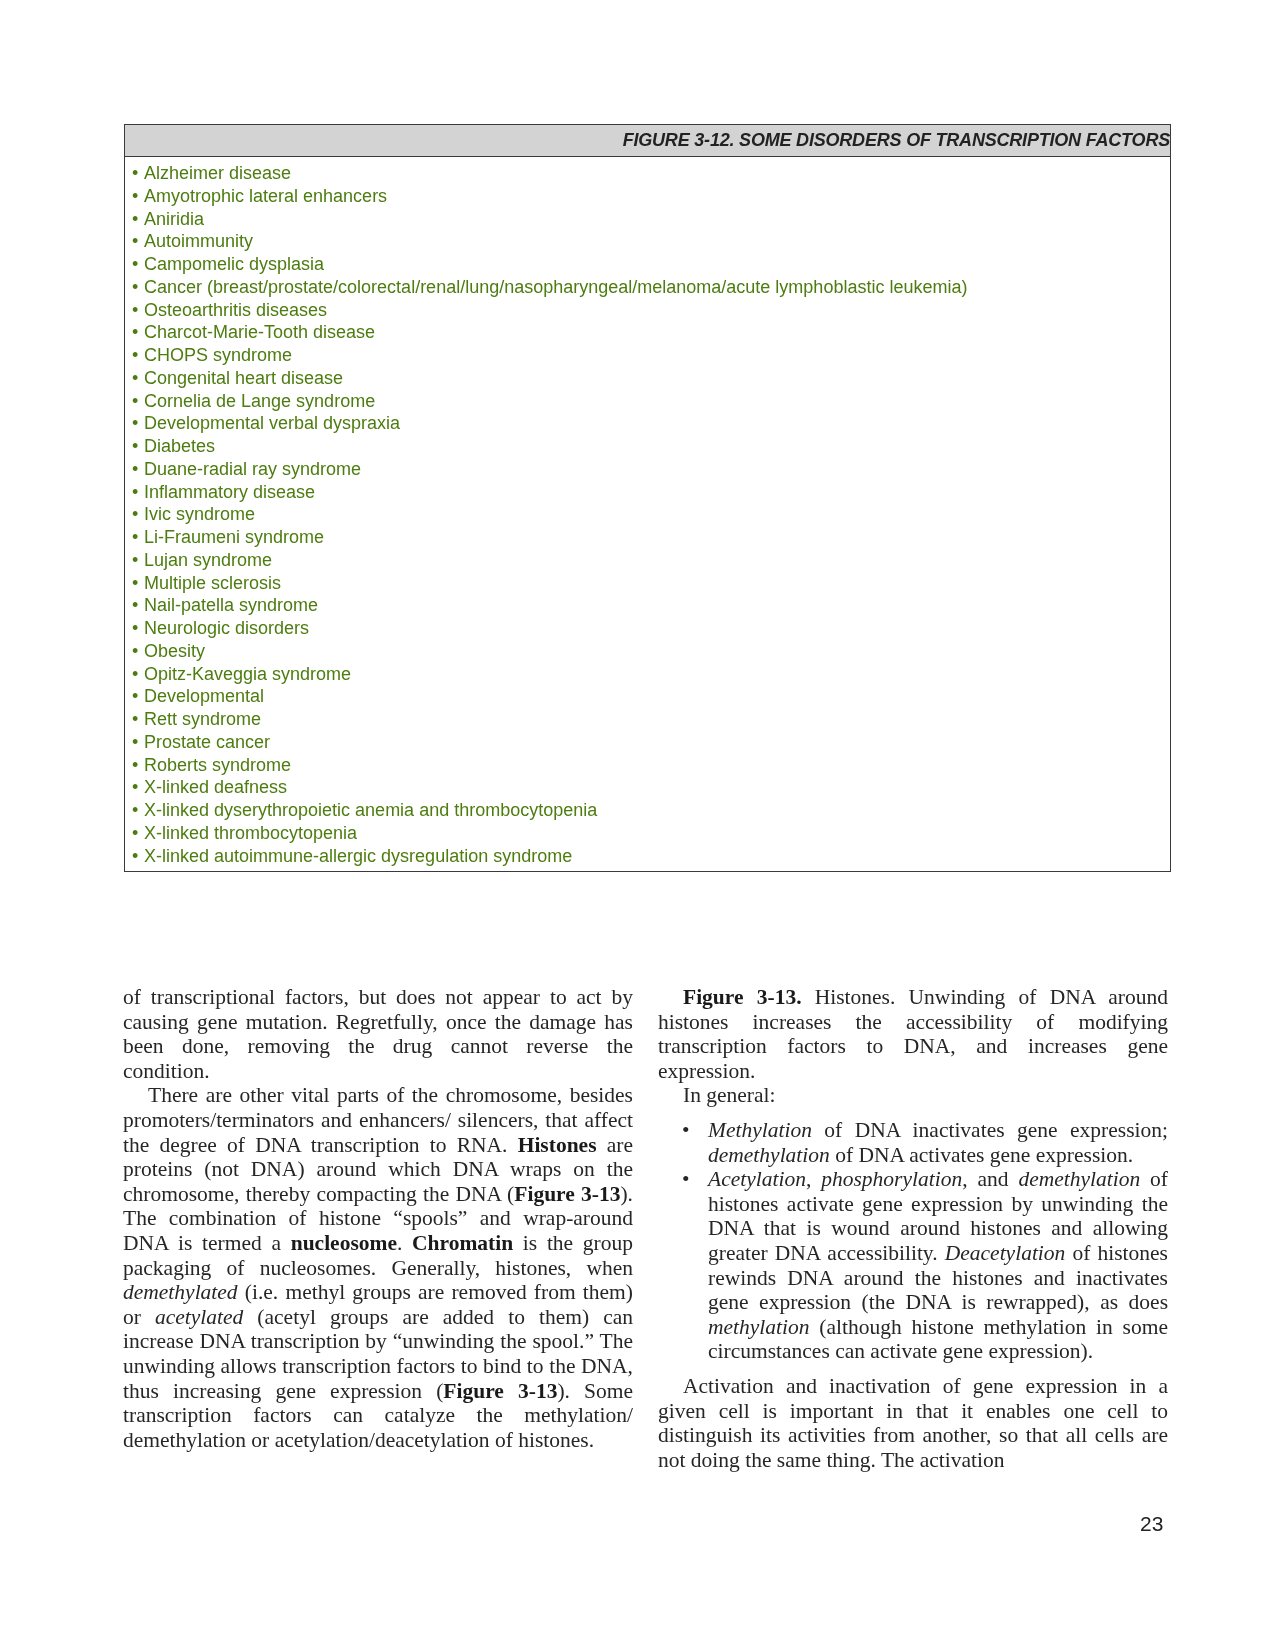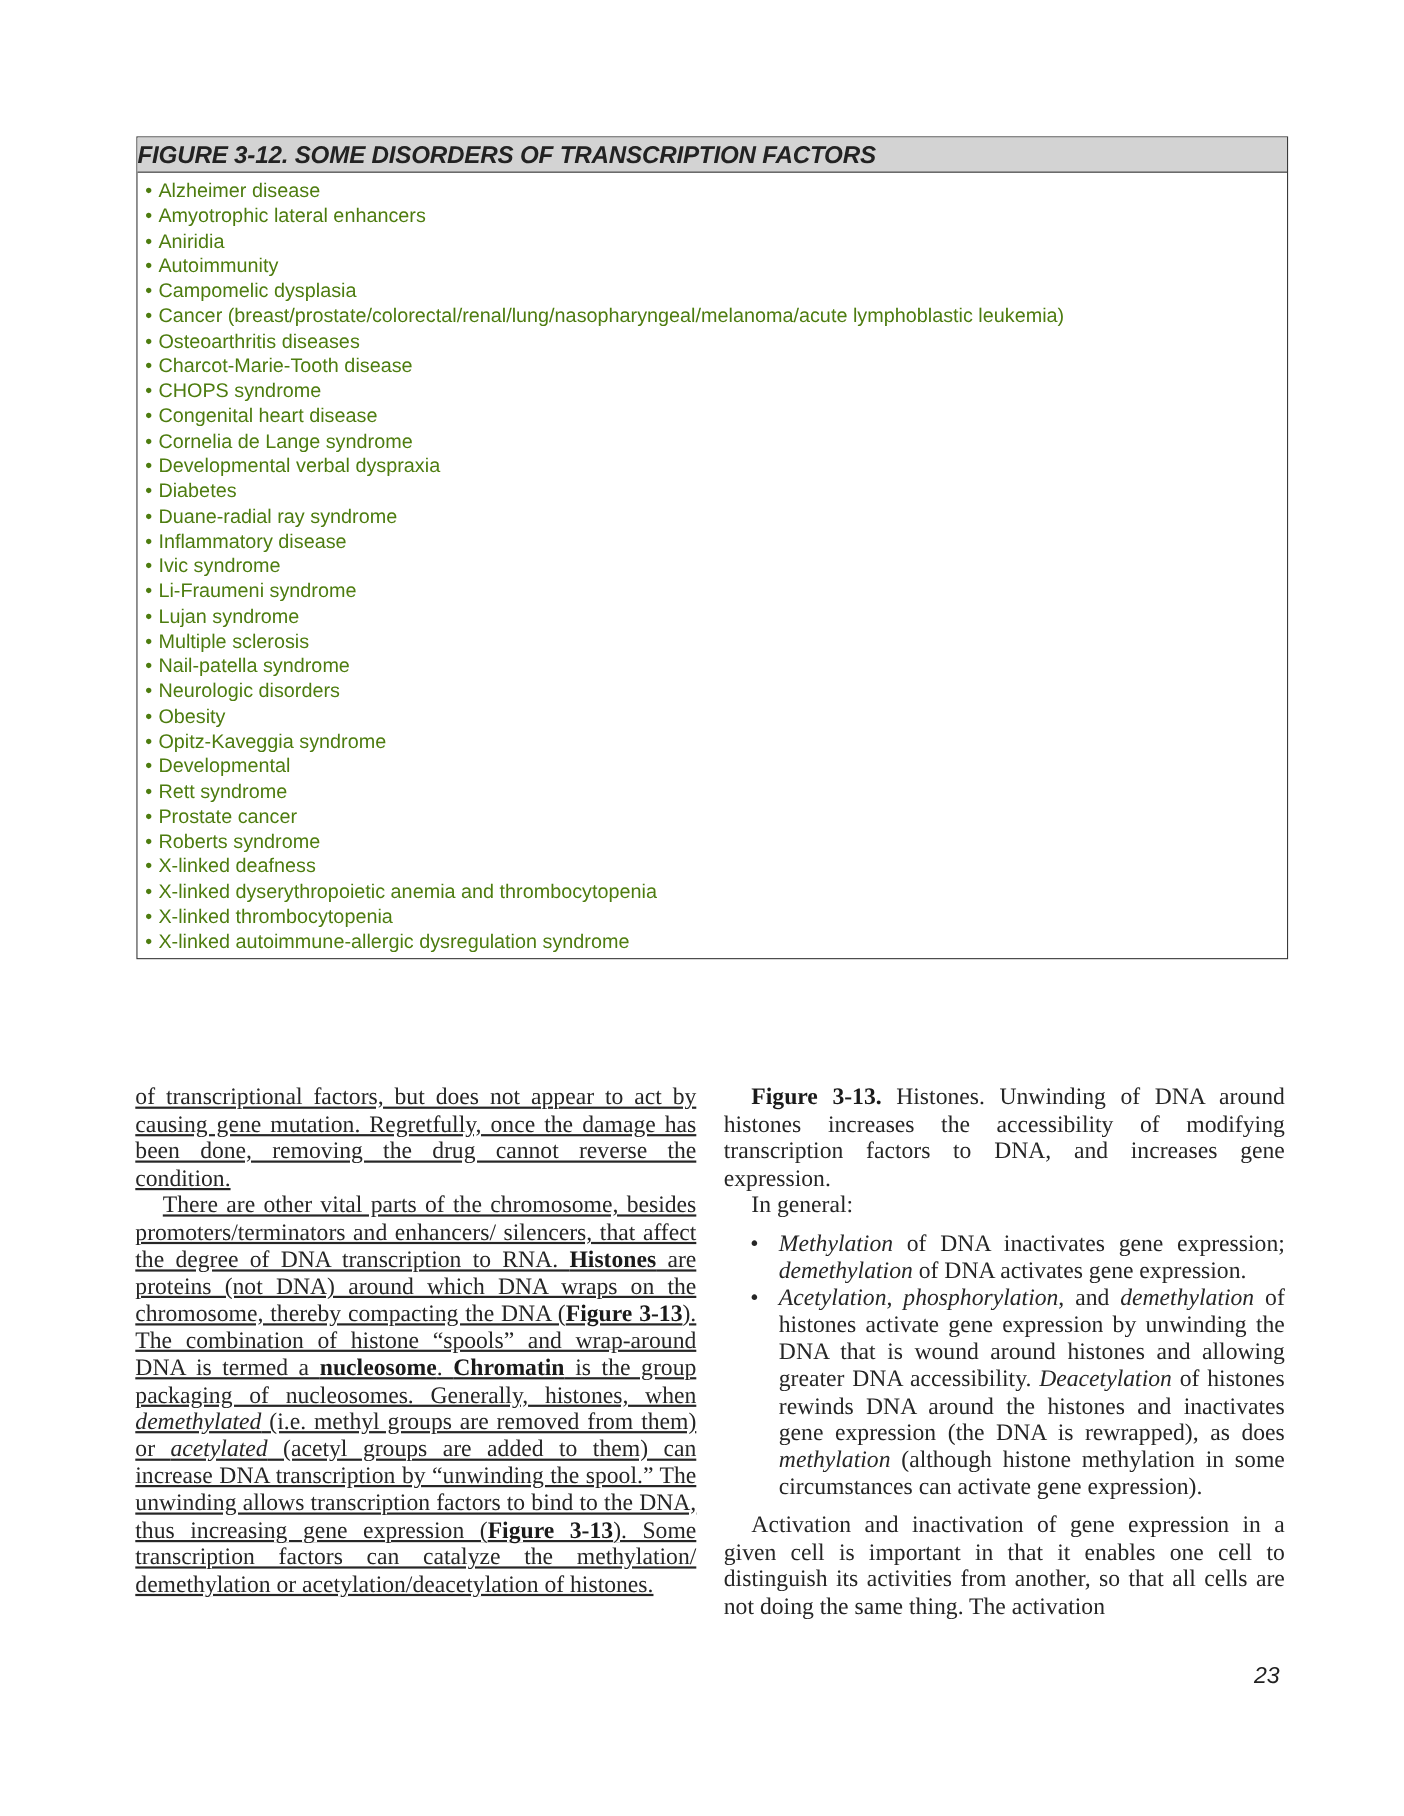--- a/index.html
+++ b/index.html
@@ -5,47 +5,47 @@
   html, body { margin: 0; padding: 0; background: #ffffff; }
   body { width: 1276px; height: 1651px; position: relative; overflow: hidden; color: #1a1a1a; }
 
   .fig-table {
     position: absolute; left: 124px; top: 124px; width: 1047px;
     border: 1.5px solid #3a3a3a; box-sizing: border-box;
     font-family: "Liberation Sans", sans-serif;
   }
   .fig-header {
     background: #d3d3d3; border-bottom: 1.5px solid #3a3a3a;
-    height: 31px; line-height: 31px; text-align: left;
-    font-style: italic; font-weight: bold; font-size: 22px; color: #222;
+    height: 31px; line-height: 31px; text-align: right;
+    font-style: italic; font-weight: bold; font-size: 18px; color: #222;
     letter-spacing: -0.2px;
   }
   .fig-list { list-style: none; margin: 0; padding: 5px 0 4px 7px; }
   .fig-list li {
     font-size: 18px; line-height: 22.75px; color: #4d7c0f; white-space: nowrap;
   }
   .fig-list li .bullet { display: inline-block; width: 12px; }
 
   .col {
     position: absolute; top: 985px; width: 510px;
     font-family: "Liberation Serif", serif; font-size: 21.5px; line-height: 24.6px;
     color: #262626; text-align: justify;
   }
-  .col.left { left: 123px; text-decoration: underline; }
+  .col.left { left: 123px; }
   .col.right { left: 658px; }
   .col p { margin: 0; }
   .col p.indent { text-indent: 25px; }
   .col b { font-weight: bold; color: #1a1a1a; }
   .col i { font-style: italic; }
   .col ul { list-style: none; margin: 10px 0 10px 0; padding: 0 0 0 50px; }
   .col ul li { position: relative; margin: 0; }
   .col ul li .b { position: absolute; left: -26px; top: 0; }
   .page-num {
     position: absolute; left: 1140px; top: 1512px;
-    font-family: "Liberation Sans", sans-serif; font-style: italic; font-size: 21px; color: #222;
+    font-family: "Liberation Sans", sans-serif; font-size: 21px; color: #222;
   }
 </style>
 </head>
 <body>
 
 <div class="fig-table">
   <div class="fig-header">FIGURE 3-12.  SOME DISORDERS OF TRANSCRIPTION FACTORS</div>
   <ul class="fig-list" id="fig-list">
       <li><span class="bullet">•</span><span>Alzheimer disease</span></li>
       <li><span class="bullet">•</span><span>Amyotrophic lateral enhancers</span></li>

